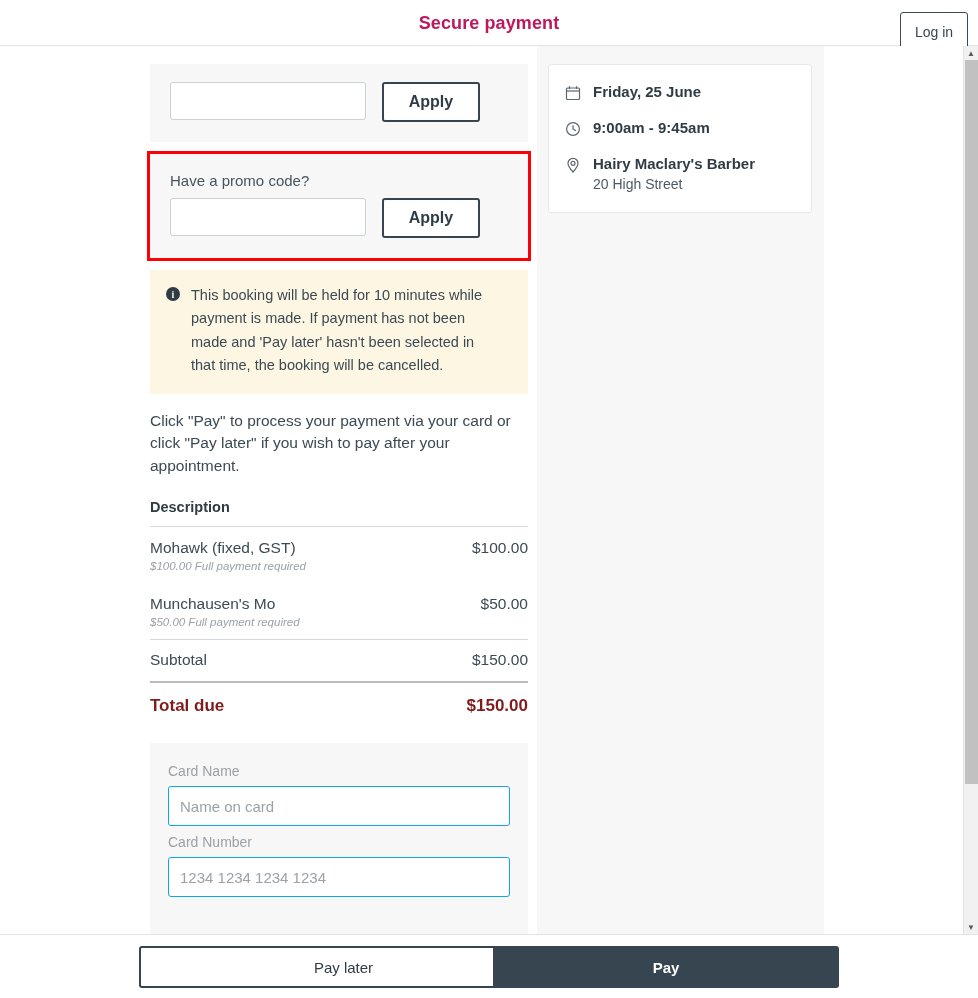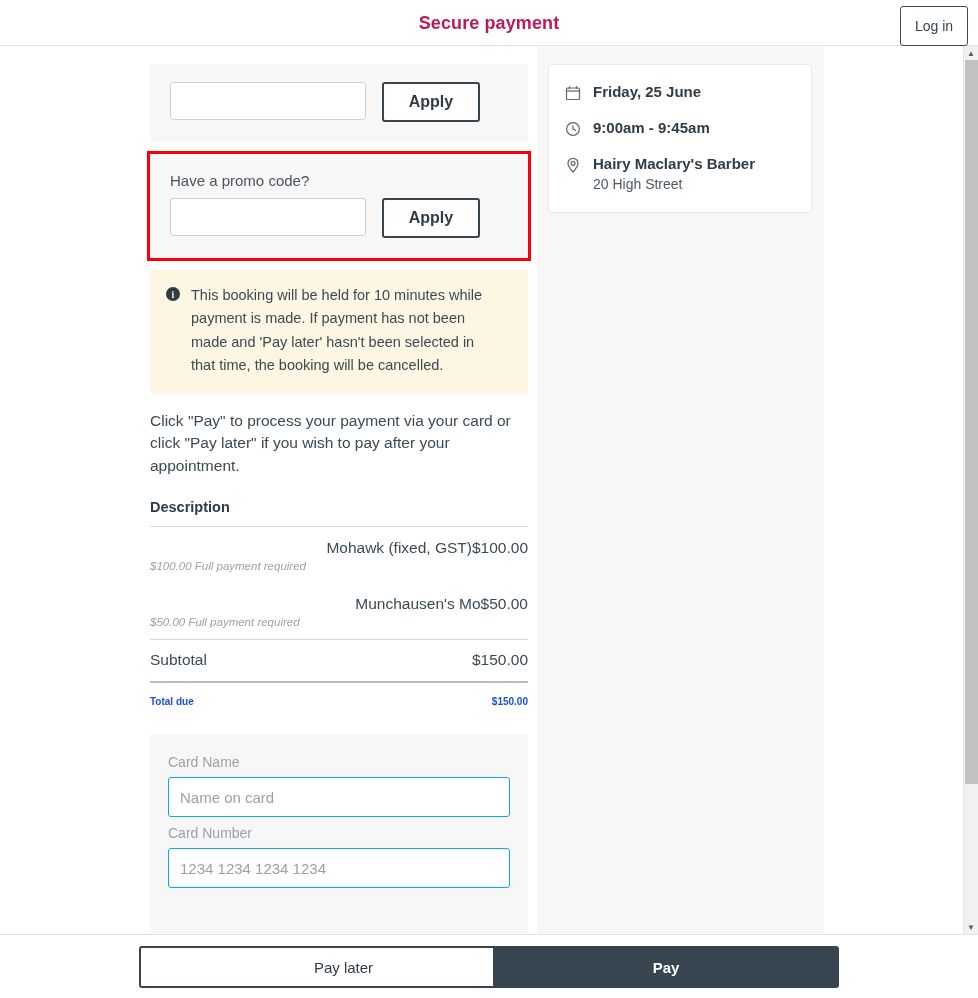--- a/index.html
+++ b/index.html
@@ -19,21 +19,21 @@
     border-bottom: 1px solid #e3e3e3;
     background: #fff;
   }
   #header-title {
     position: absolute; left: 0; right: 0; top: 13px;
     text-align: center;
     font-size: 18px; font-weight: bold;
     color: #be185d; letter-spacing: .1px;
   }
   #login-button {
-    position: absolute; right: 10px; top: 6px;
+    position: absolute; right: 10px; top: 12px;
     width: 68px; height: 40px;
     border: 1px solid #3b4a54; border-radius: 3px;
     background: #fff; color: #36454f;
     font-family: "Liberation Sans", sans-serif;
     font-size: 14px; cursor: pointer;
     display: flex; align-items: center; justify-content: center;
   }
 
   
   #scroll-area {
@@ -106,39 +106,39 @@
   
   #desc-heading {
     font-size: 14.5px; font-weight: bold; color: #2f3c46;
     padding-bottom: 11px;
     border-bottom: 1px solid #d5d7d9;
   }
   .line-item {
     padding: 12px 0 11px 0;
   }
   .line-item.bordered { border-bottom: 1px solid #d5d7d9; }
-  .li-main { display: flex; justify-content: flex-end; align-items: baseline; }
+  .li-main { display: flex; justify-content: space-between; align-items: baseline; }
   .li-name { font-size: 15.5px; color: #3b4a54; }
   .li-price { font-size: 15.5px; color: #3b4a54; }
   .li-sub {
     font-size: 11.5px; font-style: italic; color: #9aa2a8;
     margin-top: 3px;
   }
   #subtotal-row {
     display: flex; justify-content: space-between; align-items: baseline;
     padding: 11px 0 12px 0;
     border-bottom: 2px solid #b9bdc0;
   }
   #subtotal-row .lbl, #subtotal-row .val { font-size: 15.5px; color: #3b4a54; }
   #total-row {
     display: flex; justify-content: space-between; align-items: baseline;
     padding: 13px 0 13px 0;
   }
   #total-row .lbl, #total-row .val {
-    font-size: 10px; font-weight: bold; color: #1d4ed8;
+    font-size: 17px; font-weight: bold; color: #7f1d1d;
   }
 
   
   #card-form {
     background: #f7f7f7;
     margin-top: 14px;
     padding: 20px 18px 0 18px;
     height: 200px;
     overflow: hidden;
   }

